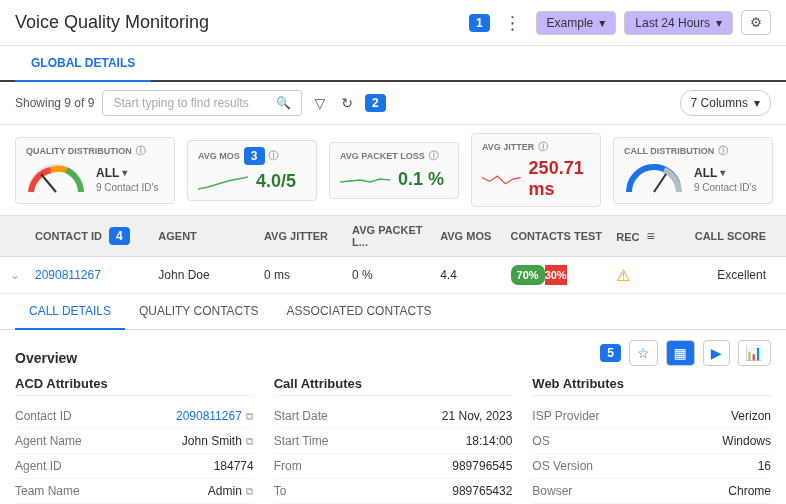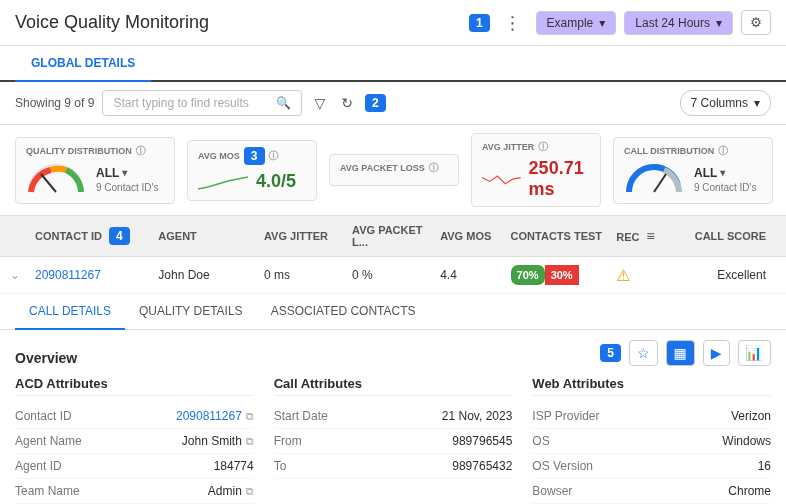--- a/index.html
+++ b/index.html
@@ -191,21 +191,21 @@
       align-items: center;
       padding: 8px 10px;
       border-bottom: 1px solid #eee;
       background: #fff;
     }
     .expand-icon { color: #aaa; cursor: pointer; font-size: 12px; }
     .contact-link { color: #1a73e8; text-decoration: none; font-size: 12px; }
     .cell-text { font-size: 12px; color: #333; }
     .synthetic-bar { display: flex; border-radius: 3px; overflow: hidden; height: 20px; align-items: center; font-size: 11px; font-weight: bold; }
     .syn-green { background: #43a047; color: #fff; padding: 0 6px; height: 100%; display: flex; align-items: center; border-radius: 7px; }
-    .syn-red { background: #e53935; color: #fff; padding: 0 6px; height: 100%; display: flex; align-items: center; }
+    .syn-red { background: #e53935; color: #fff; padding: 0 0; height: 100%; display: flex; align-items: center; }
     .rec-icon { font-size: 16px; color: #f59e0b; }
     .table-menu-icon { font-size: 14px; color: #555; cursor: pointer; }
 
     
     .detail-tabs {
       background: #fff;
       border-bottom: 1px solid #ddd;
       display: flex;
       padding: 0 15px;
     }
@@ -359,20 +359,26 @@
       </svg>
       <span class="metric-value green">4.0/5</span>
     </div>
   </div>
 
   <div class="metric-card">
     <div class="metric-label">
       <span>AVG PACKET LOSS</span>
       <span style="color:#aaa; font-size:10px;">ⓘ</span>
     </div>
+    <div style="display:flex; align-items:center; gap:8px;">
+      <svg width="50" height="25" viewBox="0 0 50 25">
+        <polyline points="0,15 10,14 20,13 30,15 40,12 50,13" fill="none" stroke="#4caf50" stroke-width="1.5"></polyline>
+      </svg>
+      <span class="metric-value green">0.1 %</span>
+    </div>
   </div>
 
   <div class="metric-card">
     <div class="metric-label">
       <span>AVG JITTER</span>
       <span style="color:#aaa; font-size:10px;">ⓘ</span>
     </div>
     <div style="display:flex; align-items:center; gap:8px;">
       <svg width="50" height="25" viewBox="0 0 50 25">
         <polyline points="0,10 10,15 20,8 30,18 40,12 50,10" fill="none" stroke="#f44336" stroke-width="1.5"></polyline>
@@ -452,21 +458,21 @@
       <span class="rec-icon">⚠</span>
     </div>
     <div class="col-score" style="text-align:right; padding-right:10px;">
       <span class="cell-text">Excellent</span>
     </div>
   </div>
 </div>
 
 <div class="detail-tabs">
   <span class="detail-tab active">CALL DETAILS</span>
-  <span class="detail-tab">QUALITY DETAILS</span>
+  <span class="detail-tab">QUALITY CONTACTS</span>
   <span class="detail-tab">ASSOCIATED CONTACTS</span>
 </div>
 
 <div class="call-details">
   <div class="overview-row">
     <span class="overview-title">Overview</span>
     <div class="overview-right">
       <span class="badge-5">5</span>
       <button class="action-btn">☆</button>
       <button class="action-btn active">▦</button>
@@ -506,20 +512,24 @@
       </div>
     </div>
 
     <div class="attr-section">
       <div class="attr-section-title">Call Attributes</div>
       <div class="attr-row">
         <span class="attr-label">Start Date</span>
         <span class="attr-value">21 Nov, 2023</span>
       </div>
       <div class="attr-row">
+        <span class="attr-label">Start Time</span>
+        <span class="attr-value">18:14:00</span>
+      </div>
+      <div class="attr-row">
         <span class="attr-label">From</span>
         <span class="attr-value">989796545</span>
       </div>
       <div class="attr-row">
         <span class="attr-label">To</span>
         <span class="attr-value">989765432</span>
       </div>
     </div>
 
     <div class="attr-section">

